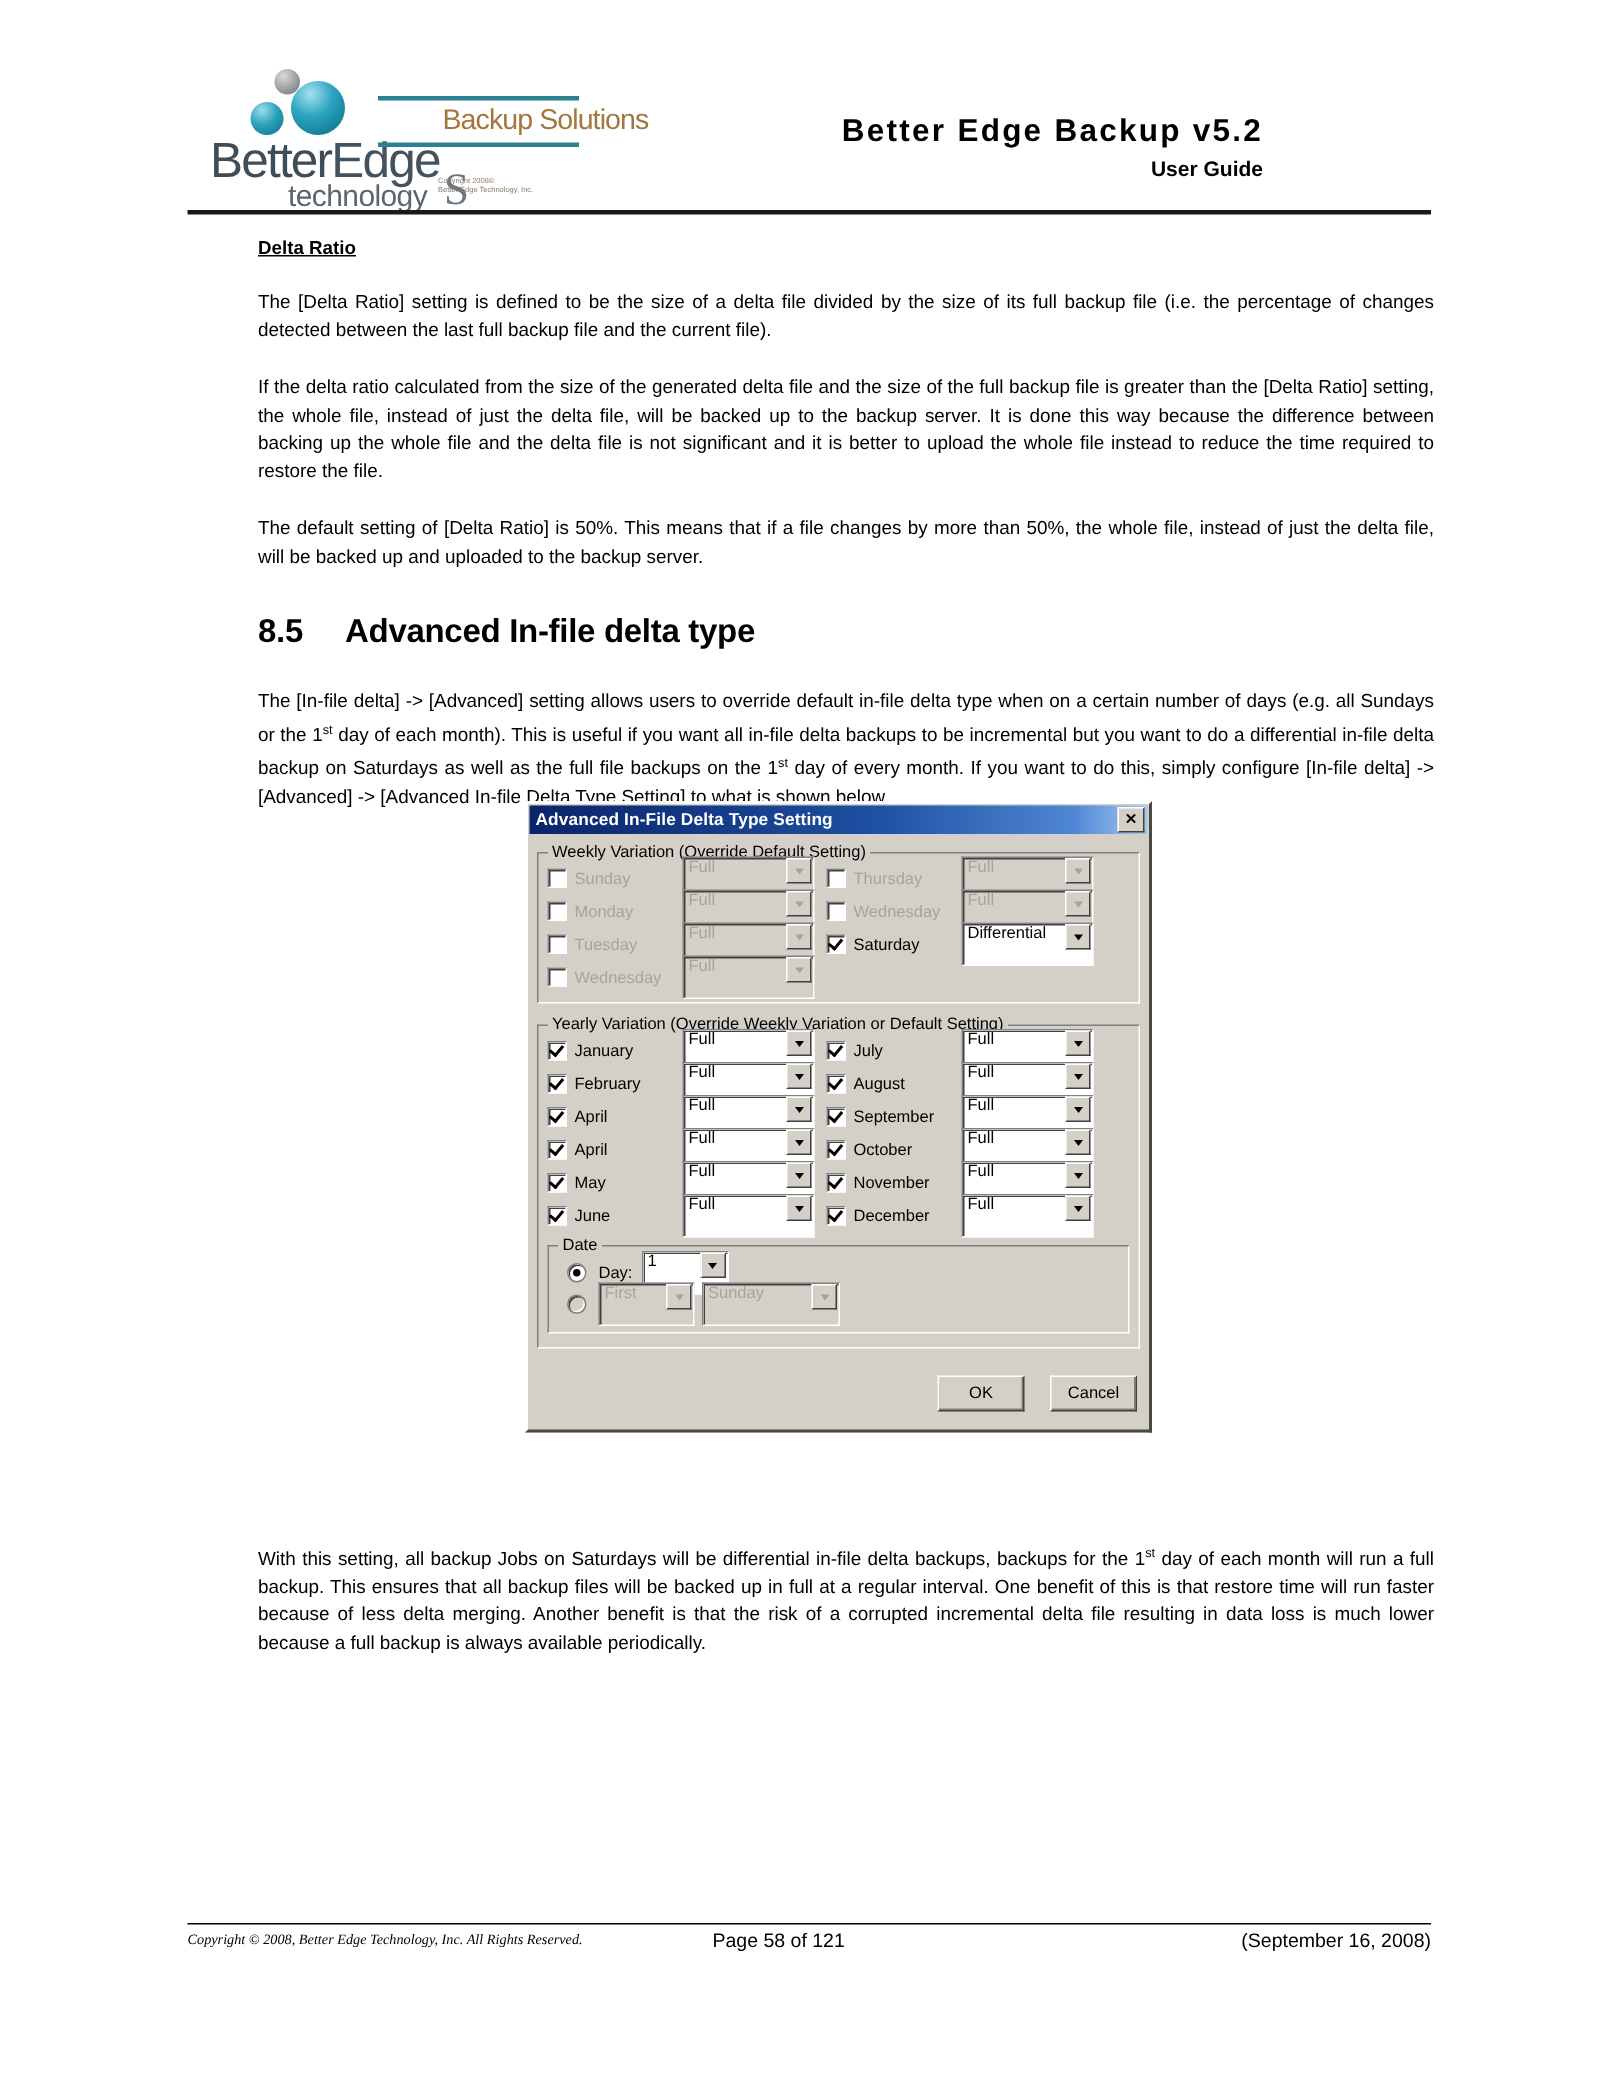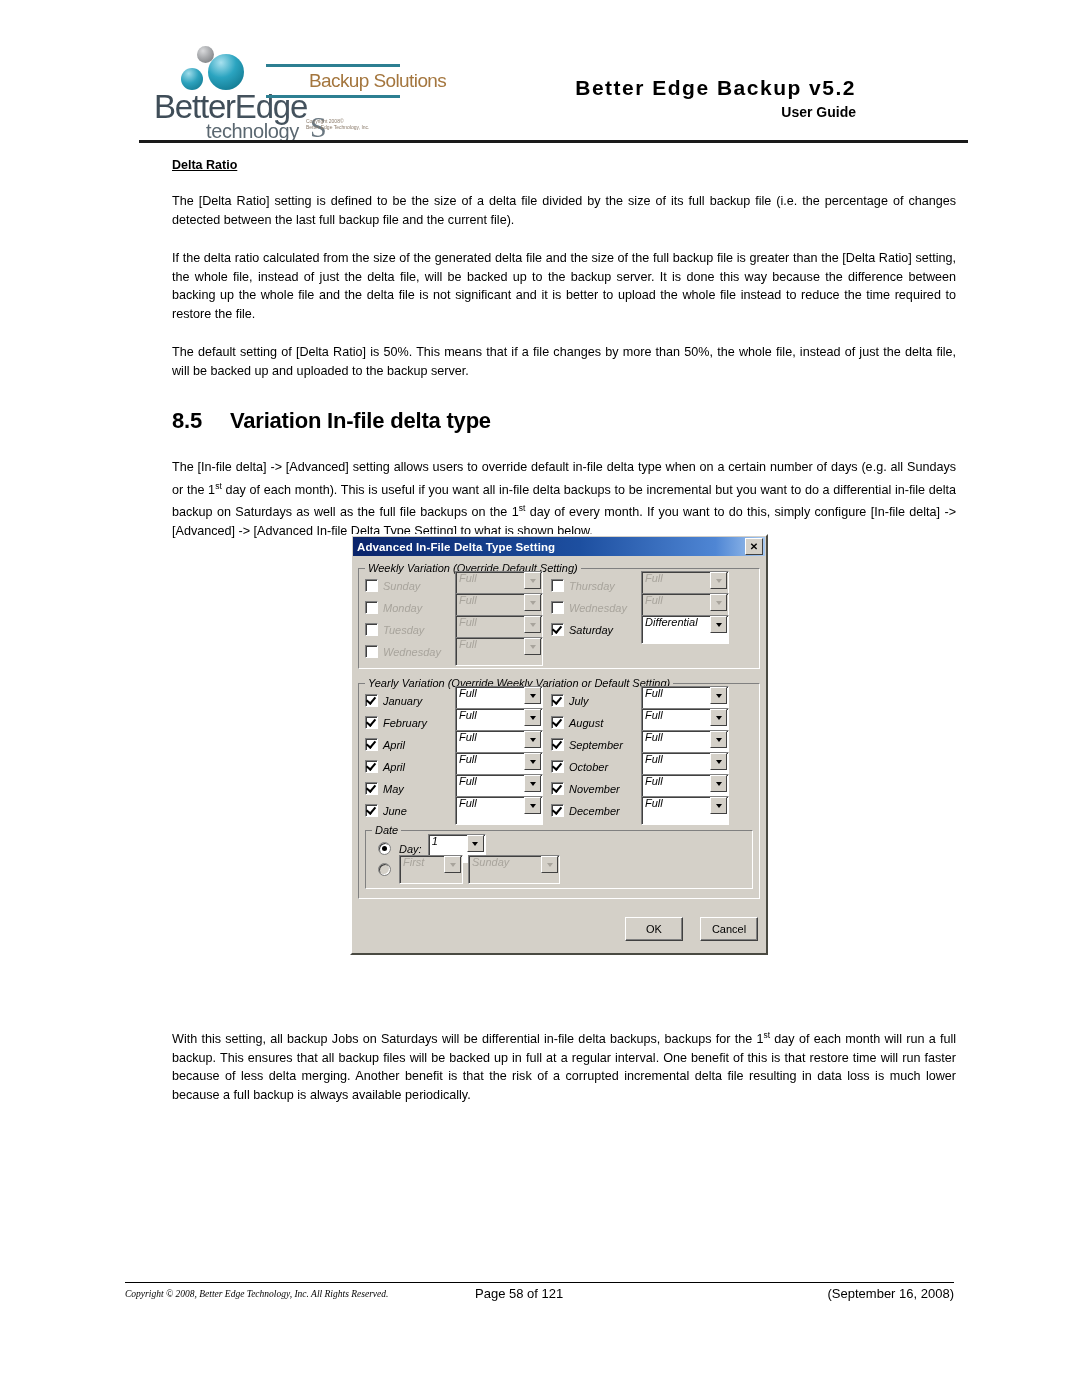--- a/index.html
+++ b/index.html
@@ -16,21 +16,21 @@
     position: relative;
     width: 1080px;
     height: 1397px;
     background: #ffffff;
     overflow: hidden;
   }
 
   
   .header {
     position: absolute;
-    left: 14px; top: 0;
+    left: 0; top: 0;
     width: 972px;
     height: 150px;
   }
   .logo-block {
     position: absolute;
     left: 140px;
     top: 44px;
     width: 260px;
     height: 100px;
   }
@@ -228,21 +228,21 @@
     border-bottom: 1px solid #404040;
     display: flex;
     align-items: center;
     justify-content: center;
     font-size: 10px;
     font-weight: bold;
     color: #000;
     line-height: 1;
     cursor: pointer;
   }
-  .dialog-body { padding: 5px 6px 0 6px; font-style: italic; }
+  .dialog-body { padding: 5px 6px 0 6px; }
 
   fieldset.grp {
     border: 1px solid #ffffff;
     border-top-color: #808080;
     border-left-color: #808080;
     margin: 0 0 8px 0;
     padding: 2px 6px 7px 6px;
     position: relative;
   }
   fieldset.grp > legend {
@@ -482,21 +482,21 @@
     <div class="header-rule"></div>
   </div>
 
   <div class="content">
     <div class="sub-head">Delta Ratio</div>
 
     <p class="body">The [Delta Ratio] setting is defined to be the size of a delta file divided by the size of its full backup file (i.e. the percentage of changes detected between the last full backup file and the current file).</p>
     <p class="body">If the delta ratio calculated from the size of the generated delta file and the size of the full backup file is greater than the [Delta Ratio] setting, the whole file, instead of just the delta file, will be backed up to the backup server. It is done this way because the difference between backing up the whole file and the delta file is not significant and it is better to upload the whole file instead to reduce the time required to restore the file.</p>
     <p class="body">The default setting of [Delta Ratio] is 50%. This means that if a file changes by more than 50%, the whole file, instead of just the delta file, will be backed up and uploaded to the backup server.</p>
 
-    <h2 class="section"><span class="num">8.5</span><span>Variation In-file delta type</span></h2>
+    <h2 class="section"><span class="num">8.5</span><span>Advanced In-file delta type</span></h2>
 
     <p class="body"><span>The [In-file delta] -&gt; [Advanced] setting allows users to override default in-file delta type when on a certain number of days (e.g. all Sundays or the 1</span><sup>st</sup><span> day of each month). This is useful if you want all in-file delta backups to be incremental but you want to do a differential in-file delta backup on Saturdays as well as the full file backups on the 1</span><sup>st</sup><span> day of every month. If you want to do this, simply configure [In-file delta] -&gt; [Advanced] -&gt; [Advanced In-file Delta Type Setting] to what is shown below.</span></p>
   </div>
 
   <div class="dialog">
 
     <div class="titlebar">
       <div class="titlebar-text">Advanced In-File Delta Type Setting</div>
       <div class="titlebar-close">✕</div>
     </div>

